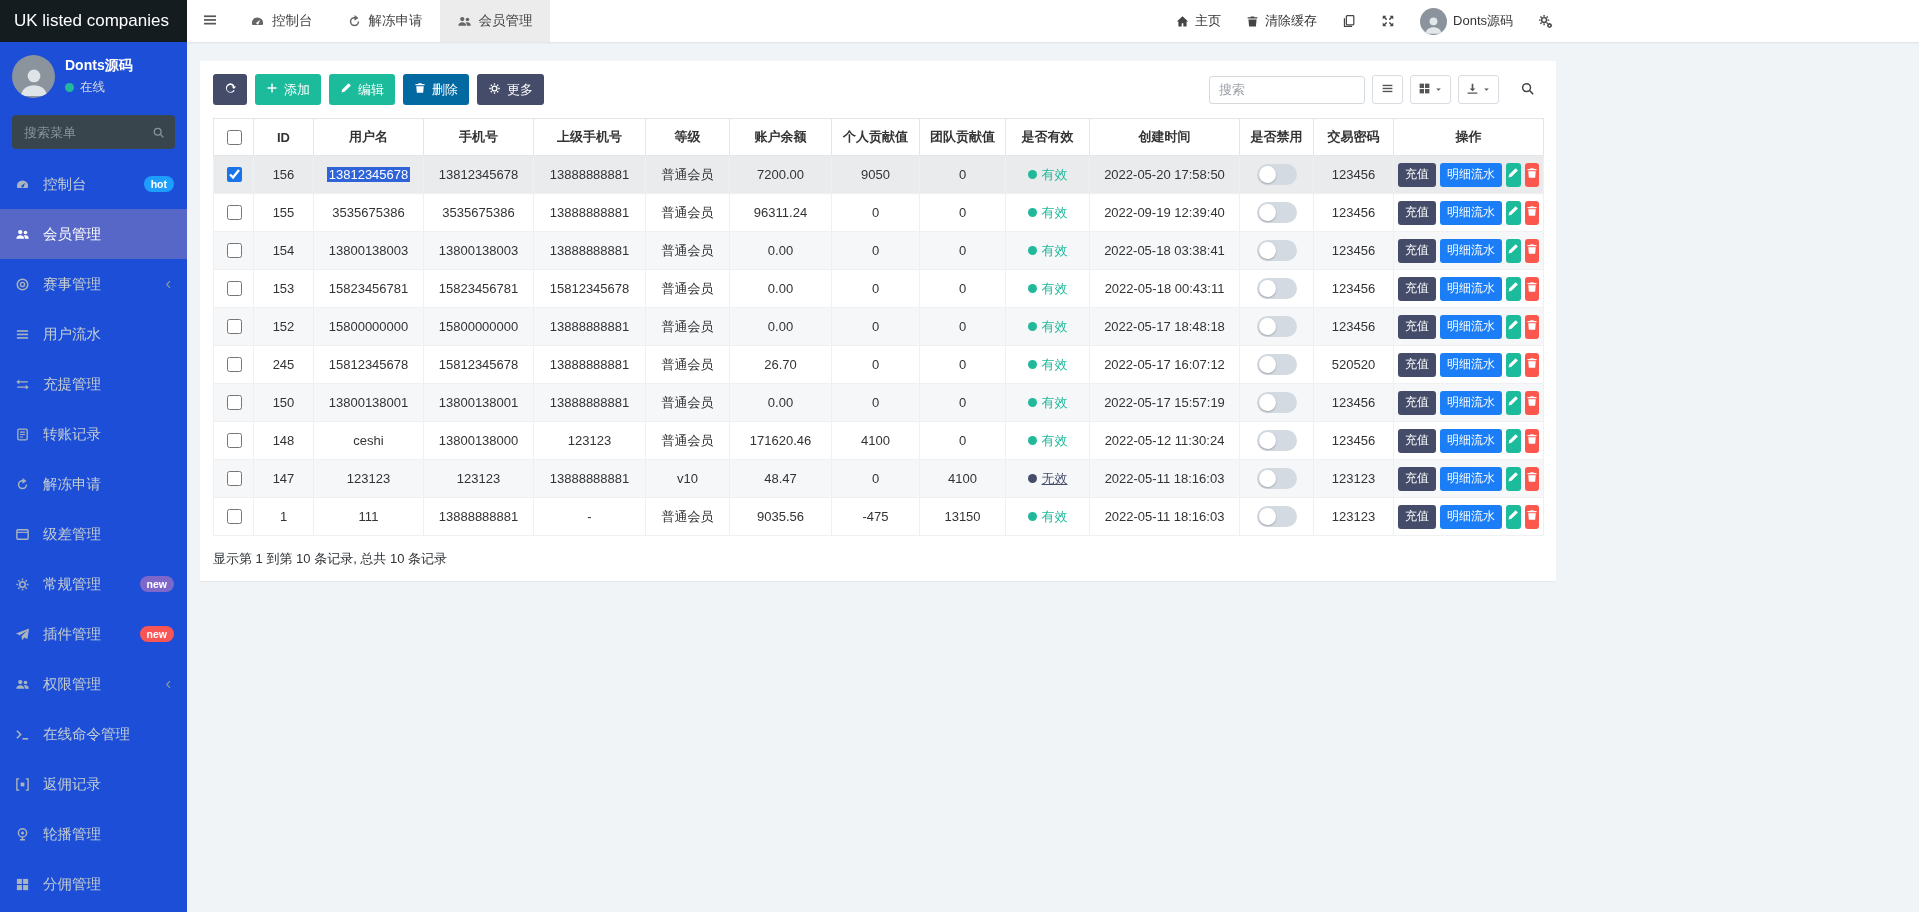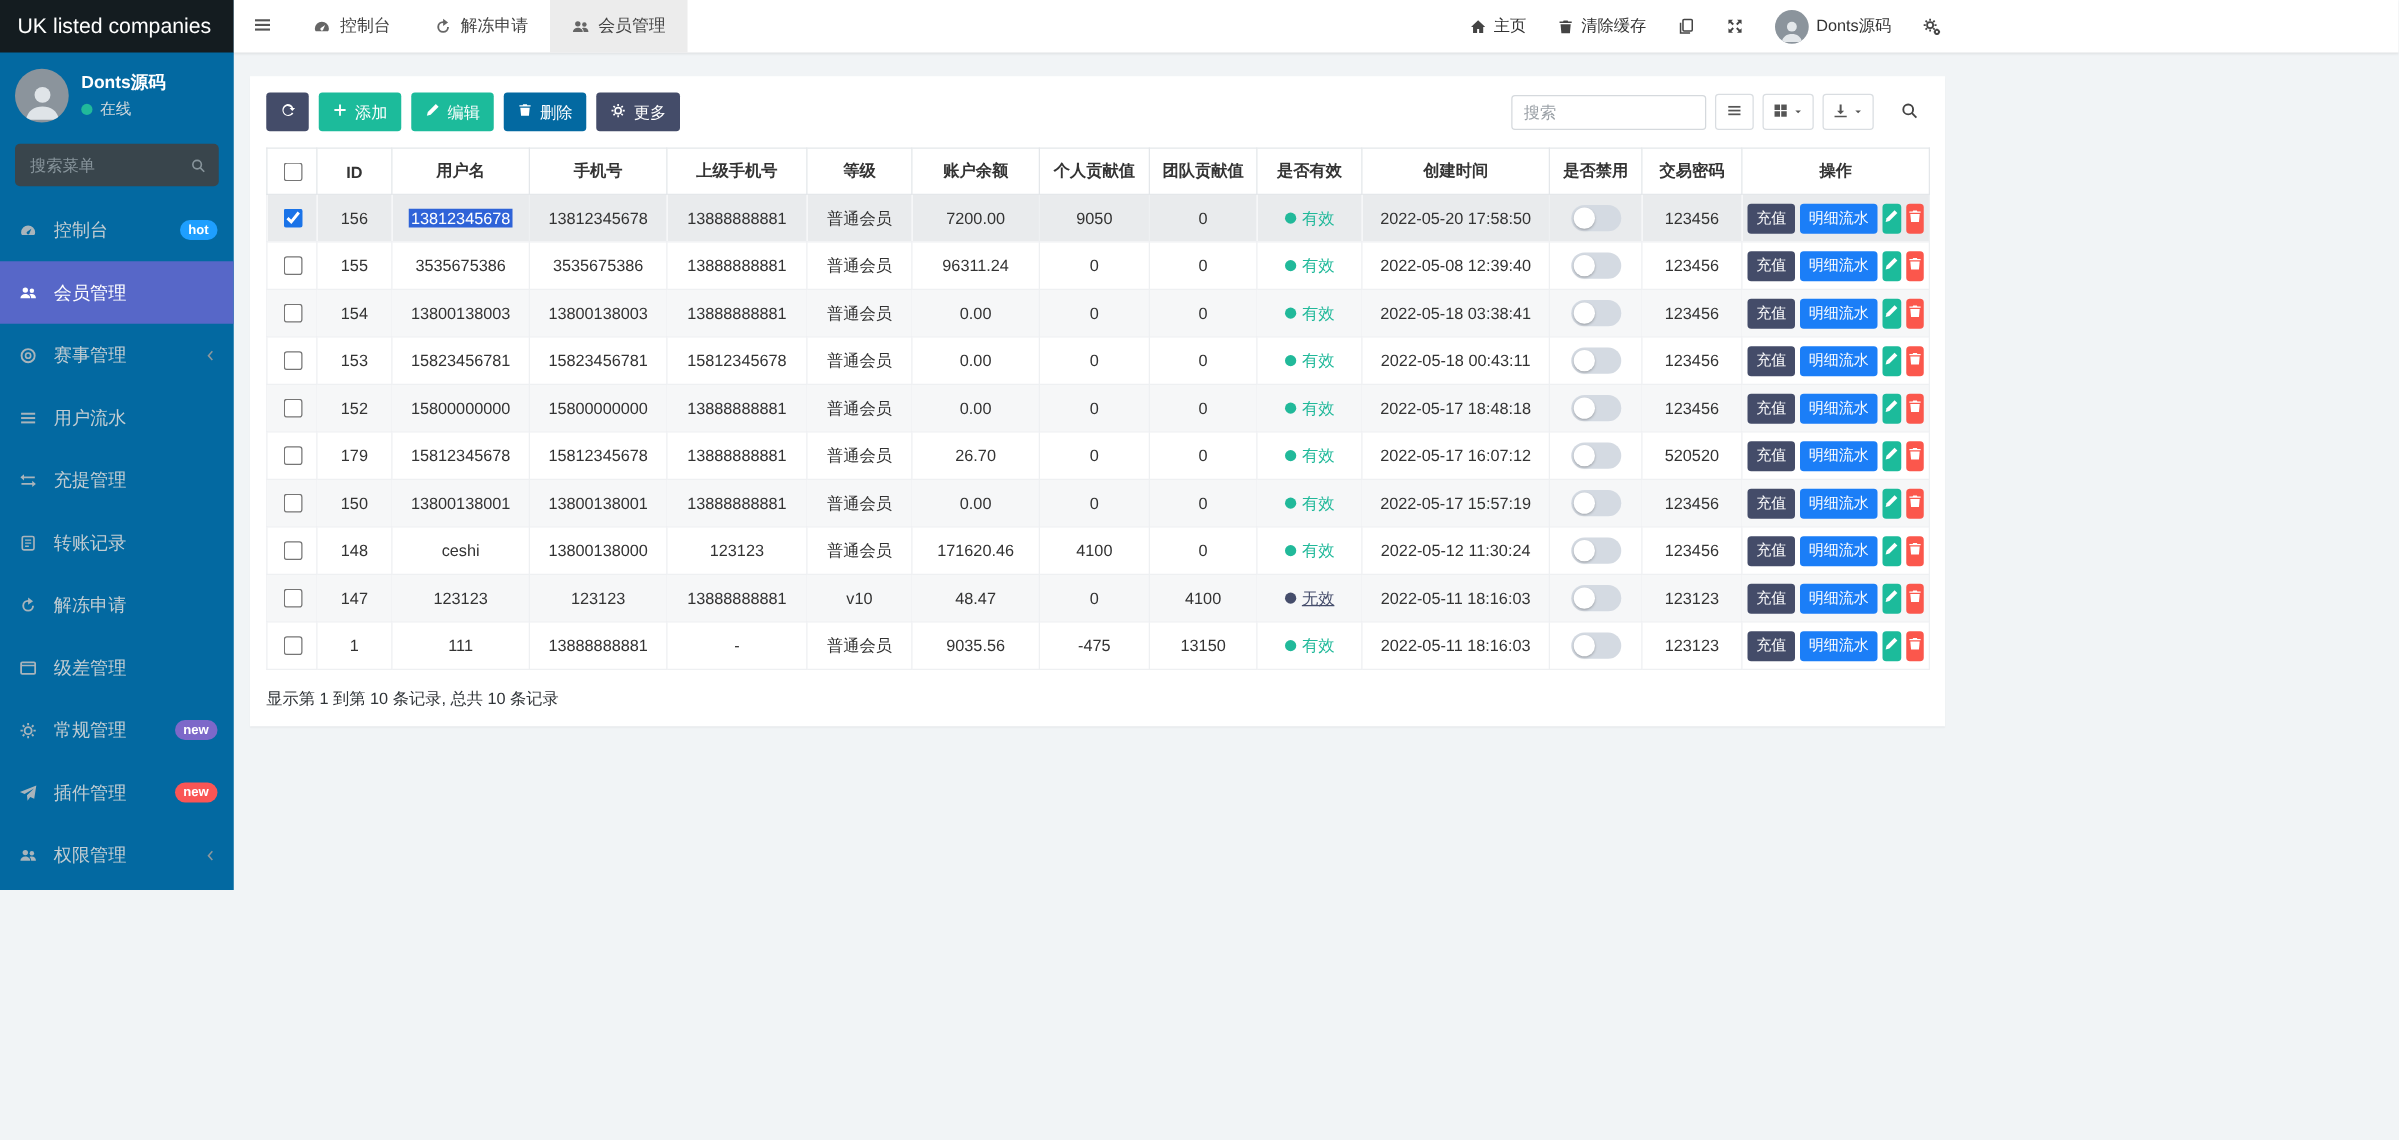--- a/index.html
+++ b/index.html
@@ -3,21 +3,21 @@
 <meta charset="utf-8">
 <style>
   * { box-sizing: border-box; }
   html,body { margin:0; padding:0; }
   body {
     width:1919px; height:912px; overflow:hidden;
     font-family:"Liberation Sans","DejaVu Sans",sans-serif;
     background:#f1f4f6; display:flex; font-size:13px; color:#333;
   }
   
-  .sidebar { width:187px; flex:none; background:#0369a1; color:#c3cdd2; height:712px; display:flex; flex-direction:column; }
+  .sidebar { width:187px; flex:none; background:#1d4ed8; color:#c3cdd2; height:912px; display:flex; flex-direction:column; }
   .logo { height:42px; flex:none; background:#141c20; color:#fff; font-size:17px; display:flex; align-items:center; padding-left:14px; white-space:nowrap; }
   .user-panel { display:flex; align-items:center; gap:10px; padding:13px 12px 8px; }
   .avatar { width:43px; height:43px; border-radius:50%; background:#8b949c; overflow:hidden; flex:none; display:flex; align-items:flex-end; justify-content:center; }
   .user-meta { display:flex; flex-direction:column; gap:4px; }
   .user-name { color:#fff; font-weight:bold; font-size:14px; }
   .user-status { display:flex; align-items:center; gap:6px; font-size:12.5px; color:#d3d9dd; }
   .dot { width:9px; height:9px; border-radius:50%; background:#21b99a; display:inline-block; }
   .menu-search { margin:9px 12px 4px; background:#39454c; border-radius:4px; height:34px; display:flex; align-items:center; padding:0 10px; }
   .menu-search input { flex:1; background:transparent; border:0; outline:0; color:#cfd6da; font-size:13px; font-family:inherit; min-width:0; }
   .menu-search input::placeholder { color:#87949b; }
@@ -508,21 +508,21 @@
               <td>3535675386</td>
               <td>13888888881</td>
               <td>普通会员</td>
               <td>96311.24</td>
               <td>0</td>
               <td>0</td>
               <td><span class="valid ok">
                   <span class="vdot"></span>
                   <span>有效</span>
                 </span></td>
-              <td>2022-05-08 12:39:40</td>
+              <td>2022-09-19 12:39:40</td>
               <td><span class="toggle"><span class="knob"></span></span></td>
               <td>123456</td>
               <td>
                 <span class="act">
                   <button class="act-btn a-dark">充值</button>
                   <button class="act-btn a-blue">明细流水</button>
                   <button class="act-btn a-green">
                     <span><svg viewBox="0 0 16 16" width="12" height="12" fill="currentColor">
                         <path d="M11.5 1.5 14.5 4.5 6 13l-4 1 1-4z"></path>
                       </svg></span>
@@ -632,21 +632,21 @@
                   <button class="act-btn a-red">
                     <span><svg viewBox="0 0 16 16" width="12" height="12" fill="currentColor">
                         <path d="M6 1.8h4l.5 1H14v1.4H2V2.8h3.5zM3 5.5h10L12.2 14.2H3.8z"></path>
                       </svg></span>
                   </button>
                 </span>
               </td>
             </tr>
             <tr>
               <td><input type="checkbox" style=""></td>
-              <td>179</td>
+              <td>245</td>
               <td><span>15812345678</span></td>
               <td>15812345678</td>
               <td>13888888881</td>
               <td>普通会员</td>
               <td>26.70</td>
               <td>0</td>
               <td>0</td>
               <td><span class="valid ok">
                   <span class="vdot"></span>
                   <span>有效</span>

